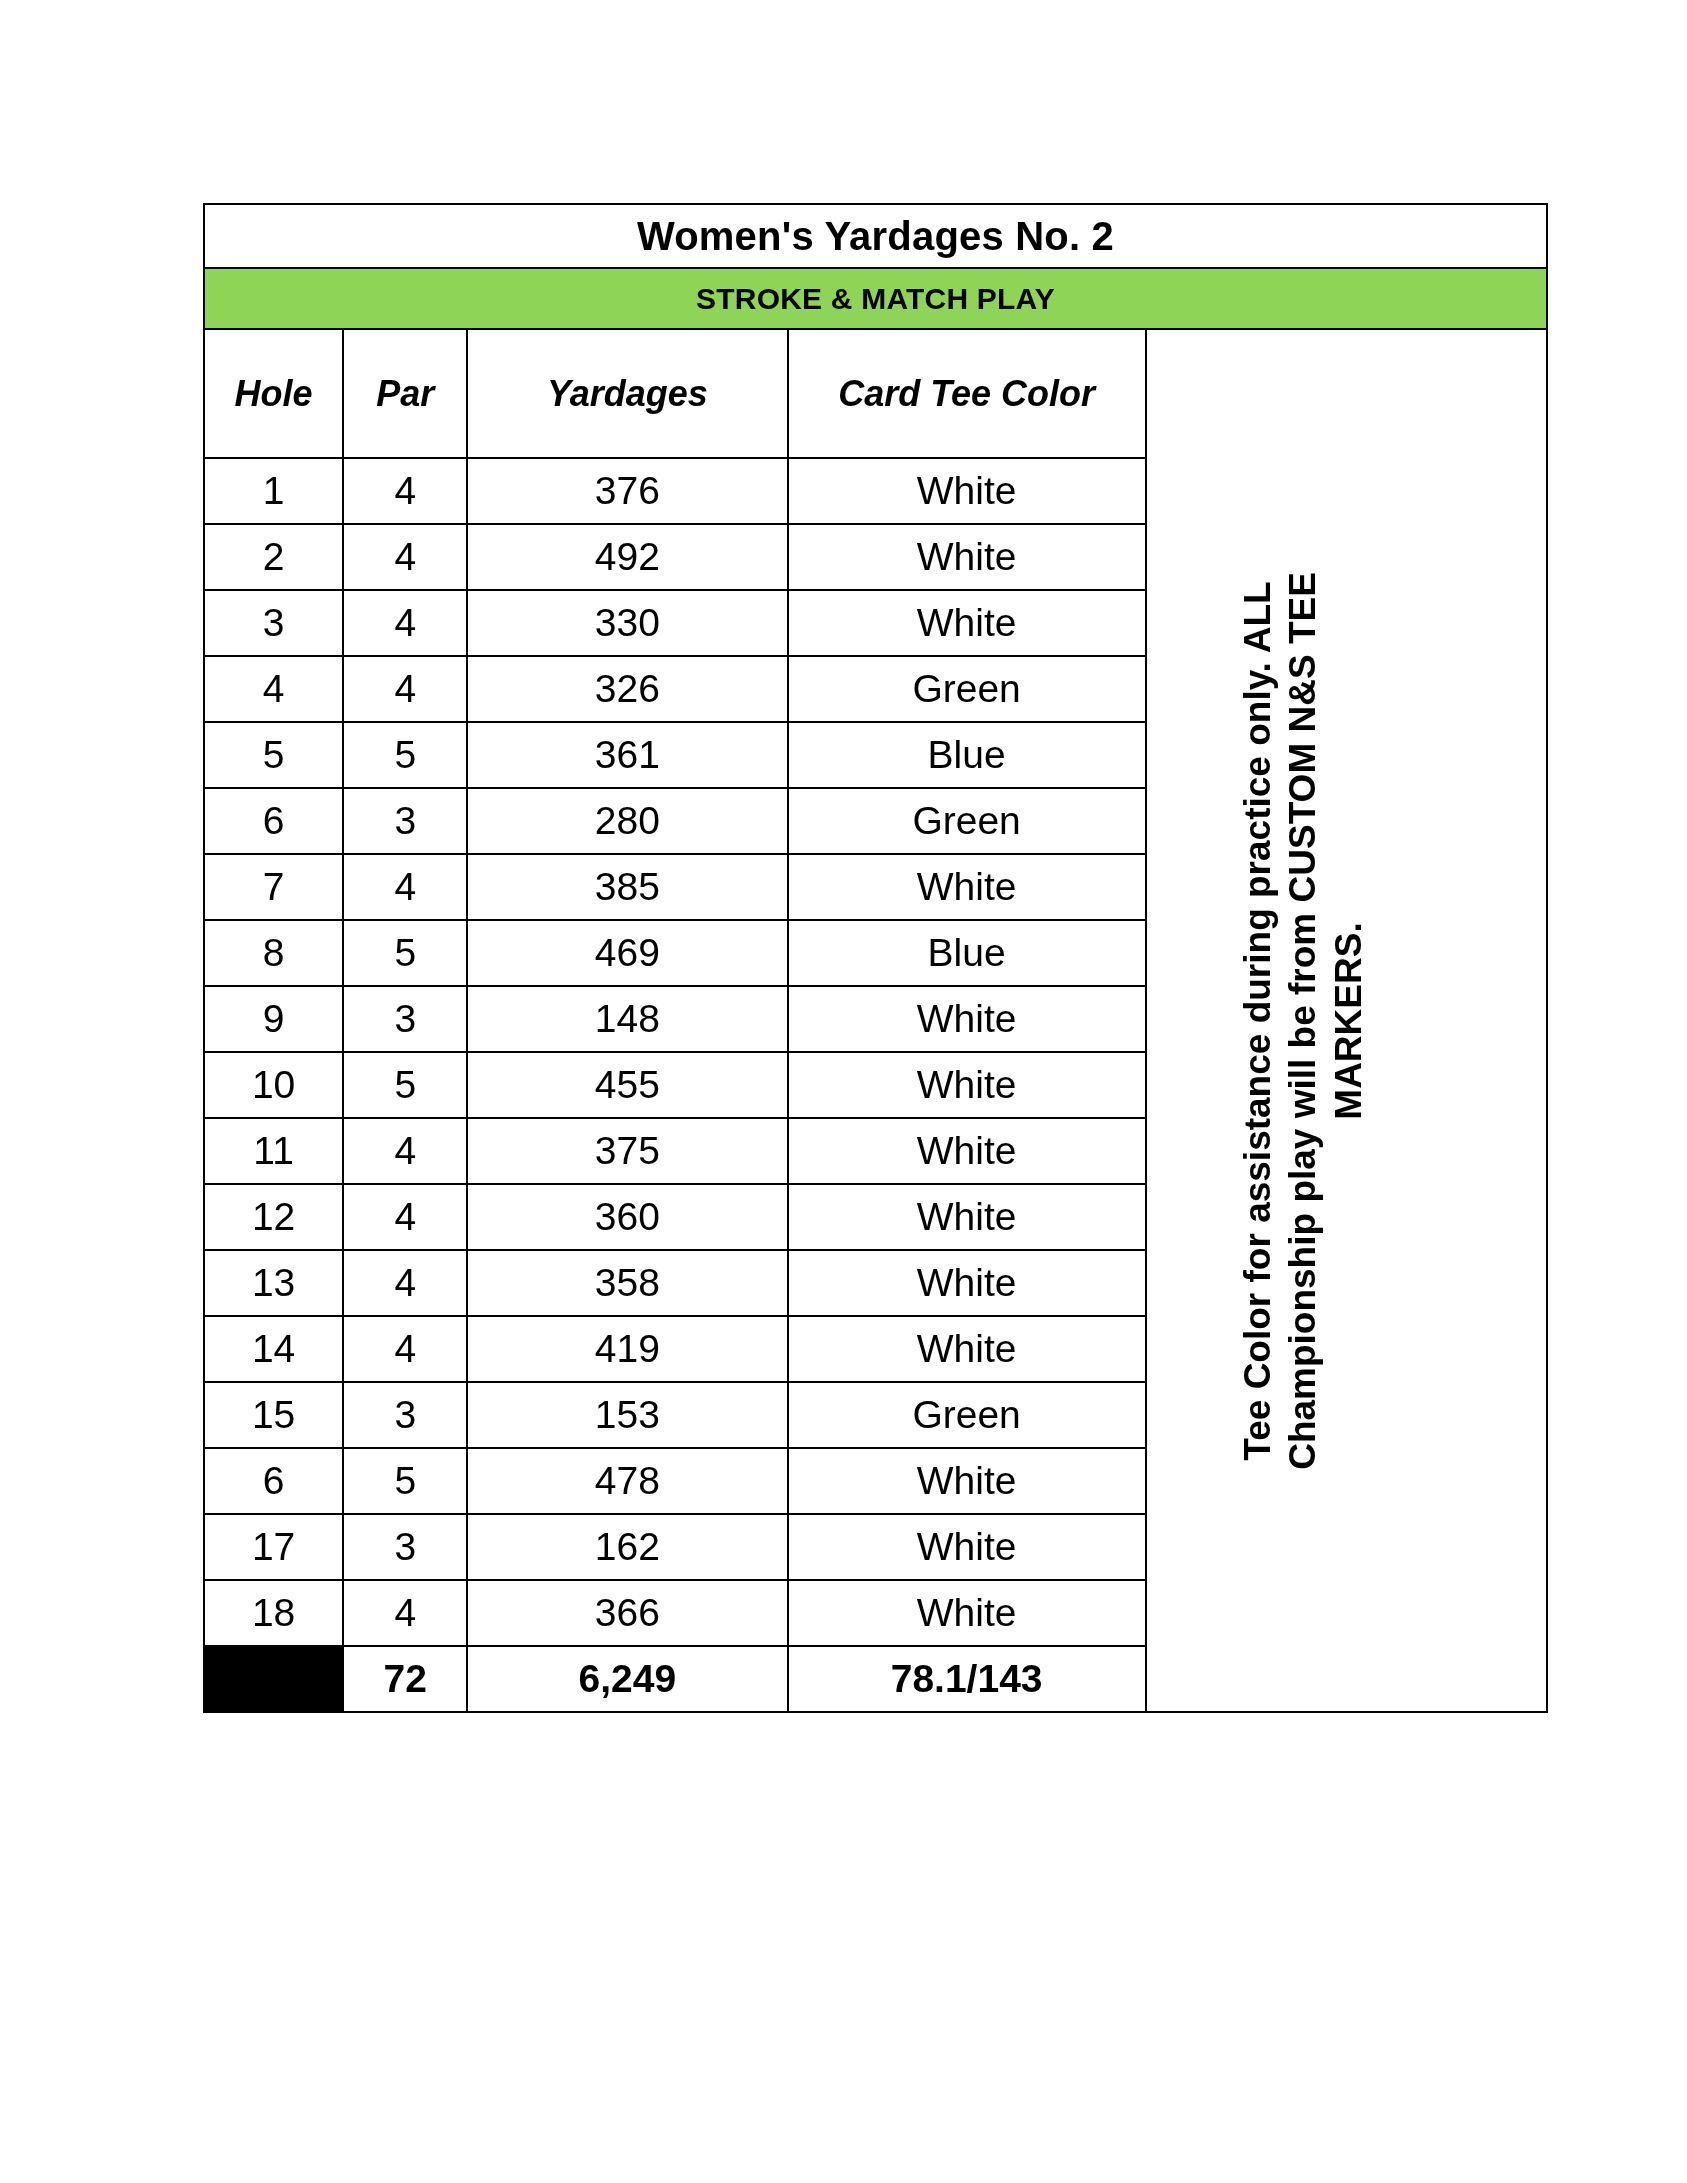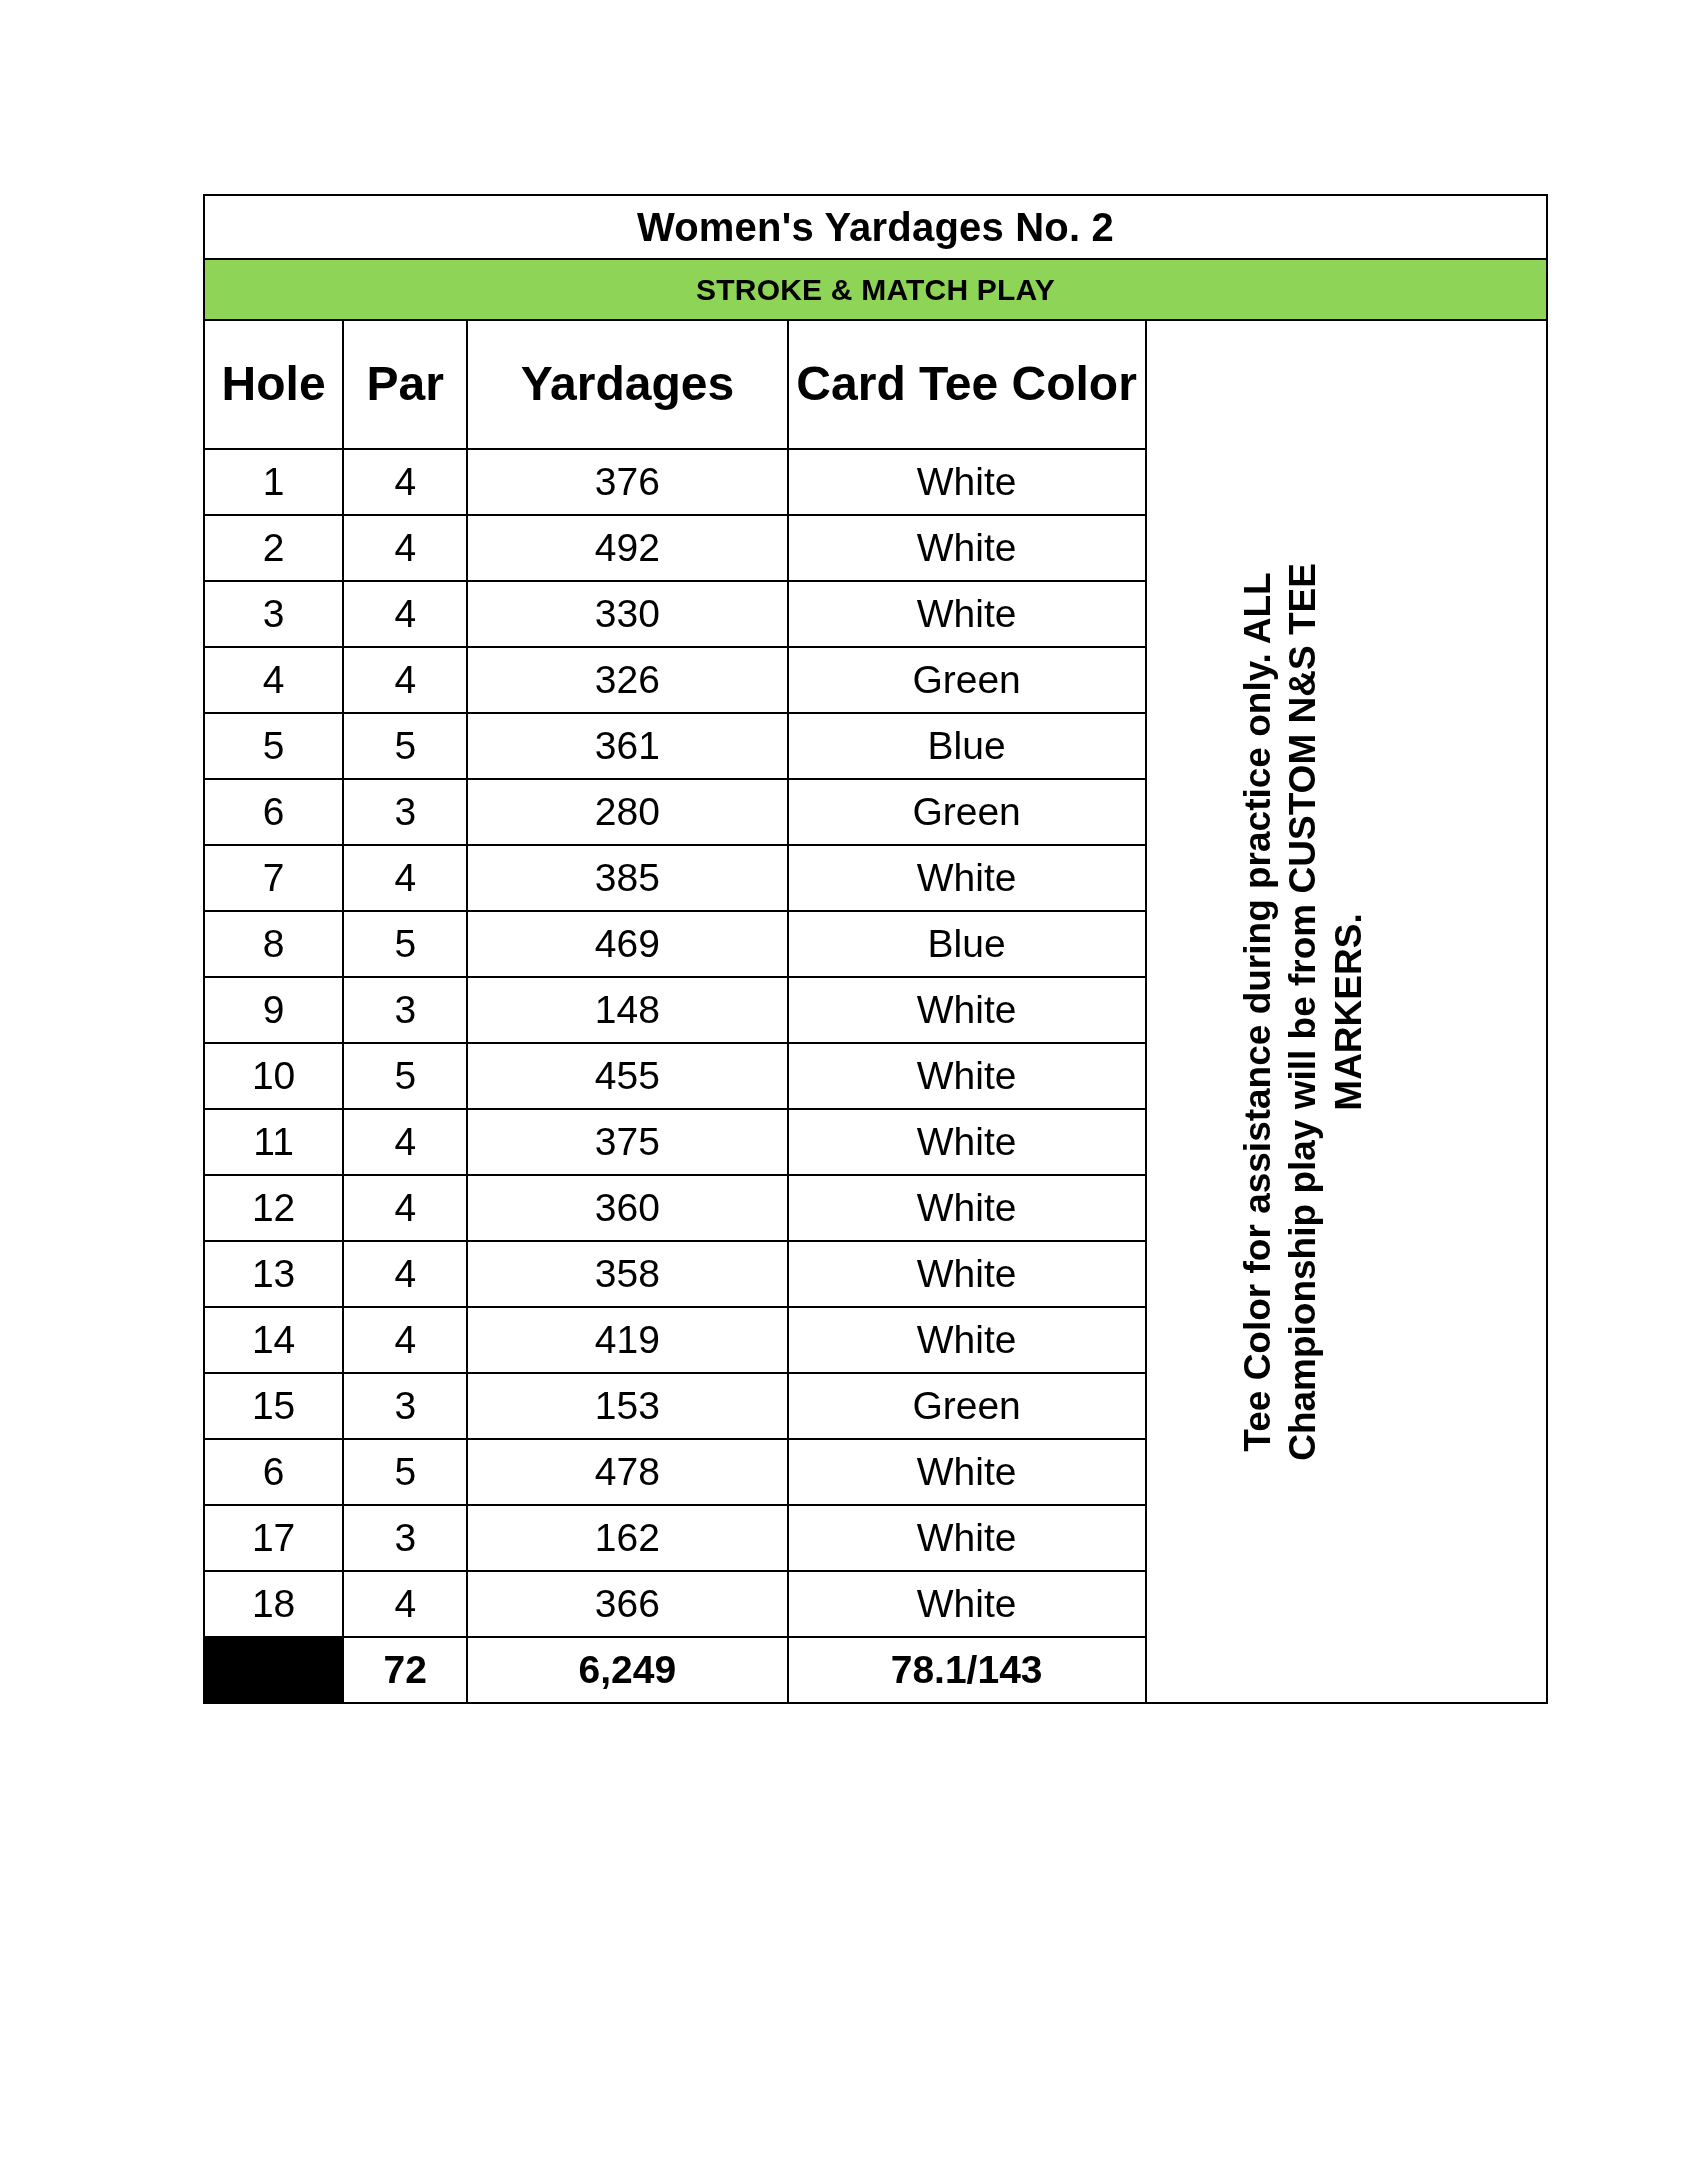--- a/index.html
+++ b/index.html
@@ -10,21 +10,21 @@
   body {
     width: 1687px;
     height: 2183px;
     font-family: "Liberation Sans", sans-serif;
     color: #000000;
     position: relative;
   }
   #sheet {
     position: absolute;
     left: 203px;
-    top: 194px;
+    top: 203px;
     width: 1345px;
   }
   table.card {
     border-collapse: collapse;
     table-layout: fixed;
     width: 1345px;
   }
   table.card td {
     border: 2.5px solid #000000;
     padding: 0;
@@ -38,24 +38,25 @@
     letter-spacing: 0.2px;
   }
   .banner-cell {
     background: #8ED457;
     font-size: 30px;
     font-weight: bold;
     height: 59px;
     letter-spacing: 0.2px;
   }
   .head-cell {
-    font-size: 48px;
+    font-size: 36px;
     font-weight: bold;
     height: 127px;
     line-height: 1.05;
+    font-style: italic;
   }
   .data-cell {
     font-size: 39px;
     height: 64px;
     font-weight: normal;
   }
   .total-cell {
     font-size: 39px;
     height: 64px;
     font-weight: bold;

